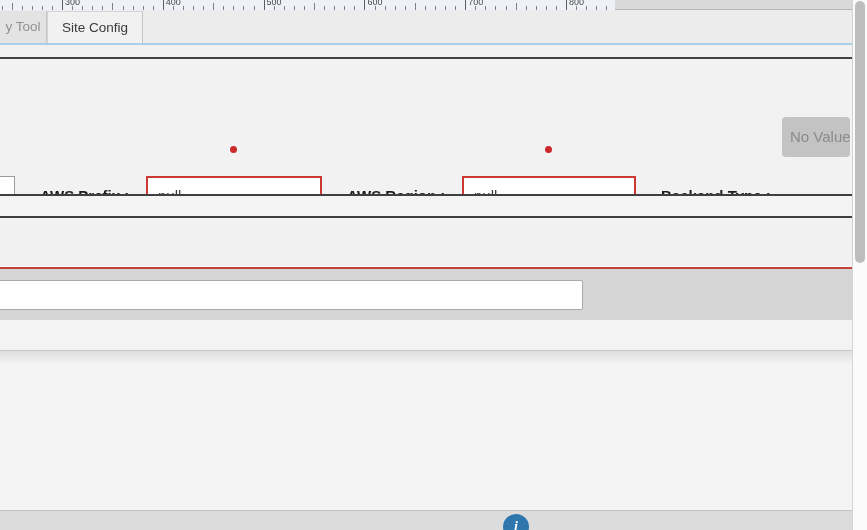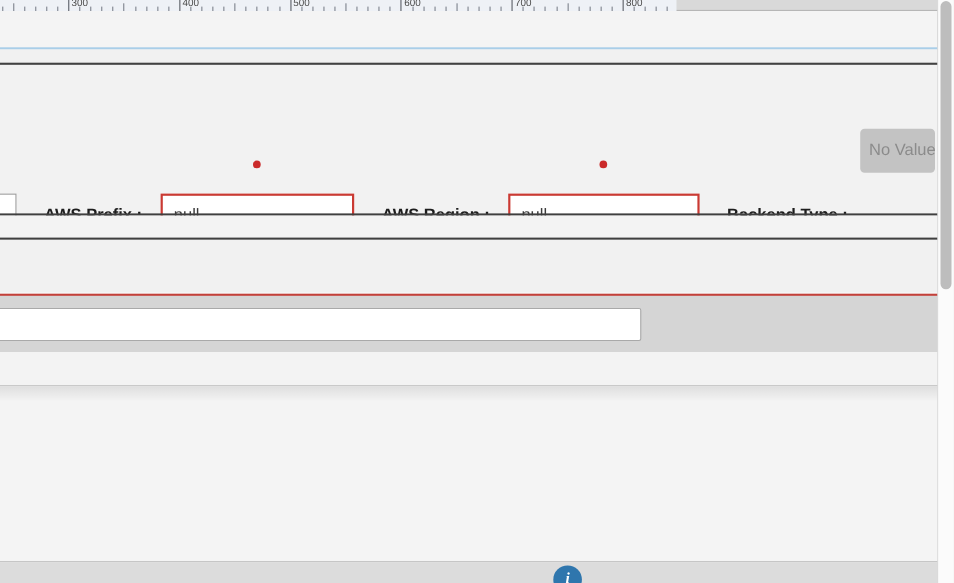--- a/index.html
+++ b/index.html
@@ -155,20 +155,24 @@
           <div class="tick minor" style="left: 555.9px;"></div>
           <div class="tick major" style="left: 566px;"></div>
           <div class="ruler-num" style="left: 569px;">800</div>
           <div class="tick minor" style="left: 576.1px;"></div>
           <div class="tick minor" style="left: 586.1px;"></div>
           <div class="tick minor" style="left: 596.2px;"></div>
           <div class="tick minor" style="left: 606.3px;"></div>
         </div>
     </div>
 
+    <div id="tabbar">
+      <div class="tab" id="tab-prev">y Tool</div>
+      <div class="tab" id="tab-site">Site Config</div>
+    </div>
     <div id="tab-underline"></div>
 
     <div class="stripe" id="gap1"></div>
     <div class="stripe" id="darkline1"></div>
 
     <div class="stripe" id="form-sec">
       <input id="cut-input-left" type="text" value="" style="">
 
       <div class="fld-label" style="left:40px">AWS Prefix :</div>
       <input class="err-input" style="left: 146px; width: 176px;" type="text" value="null">

